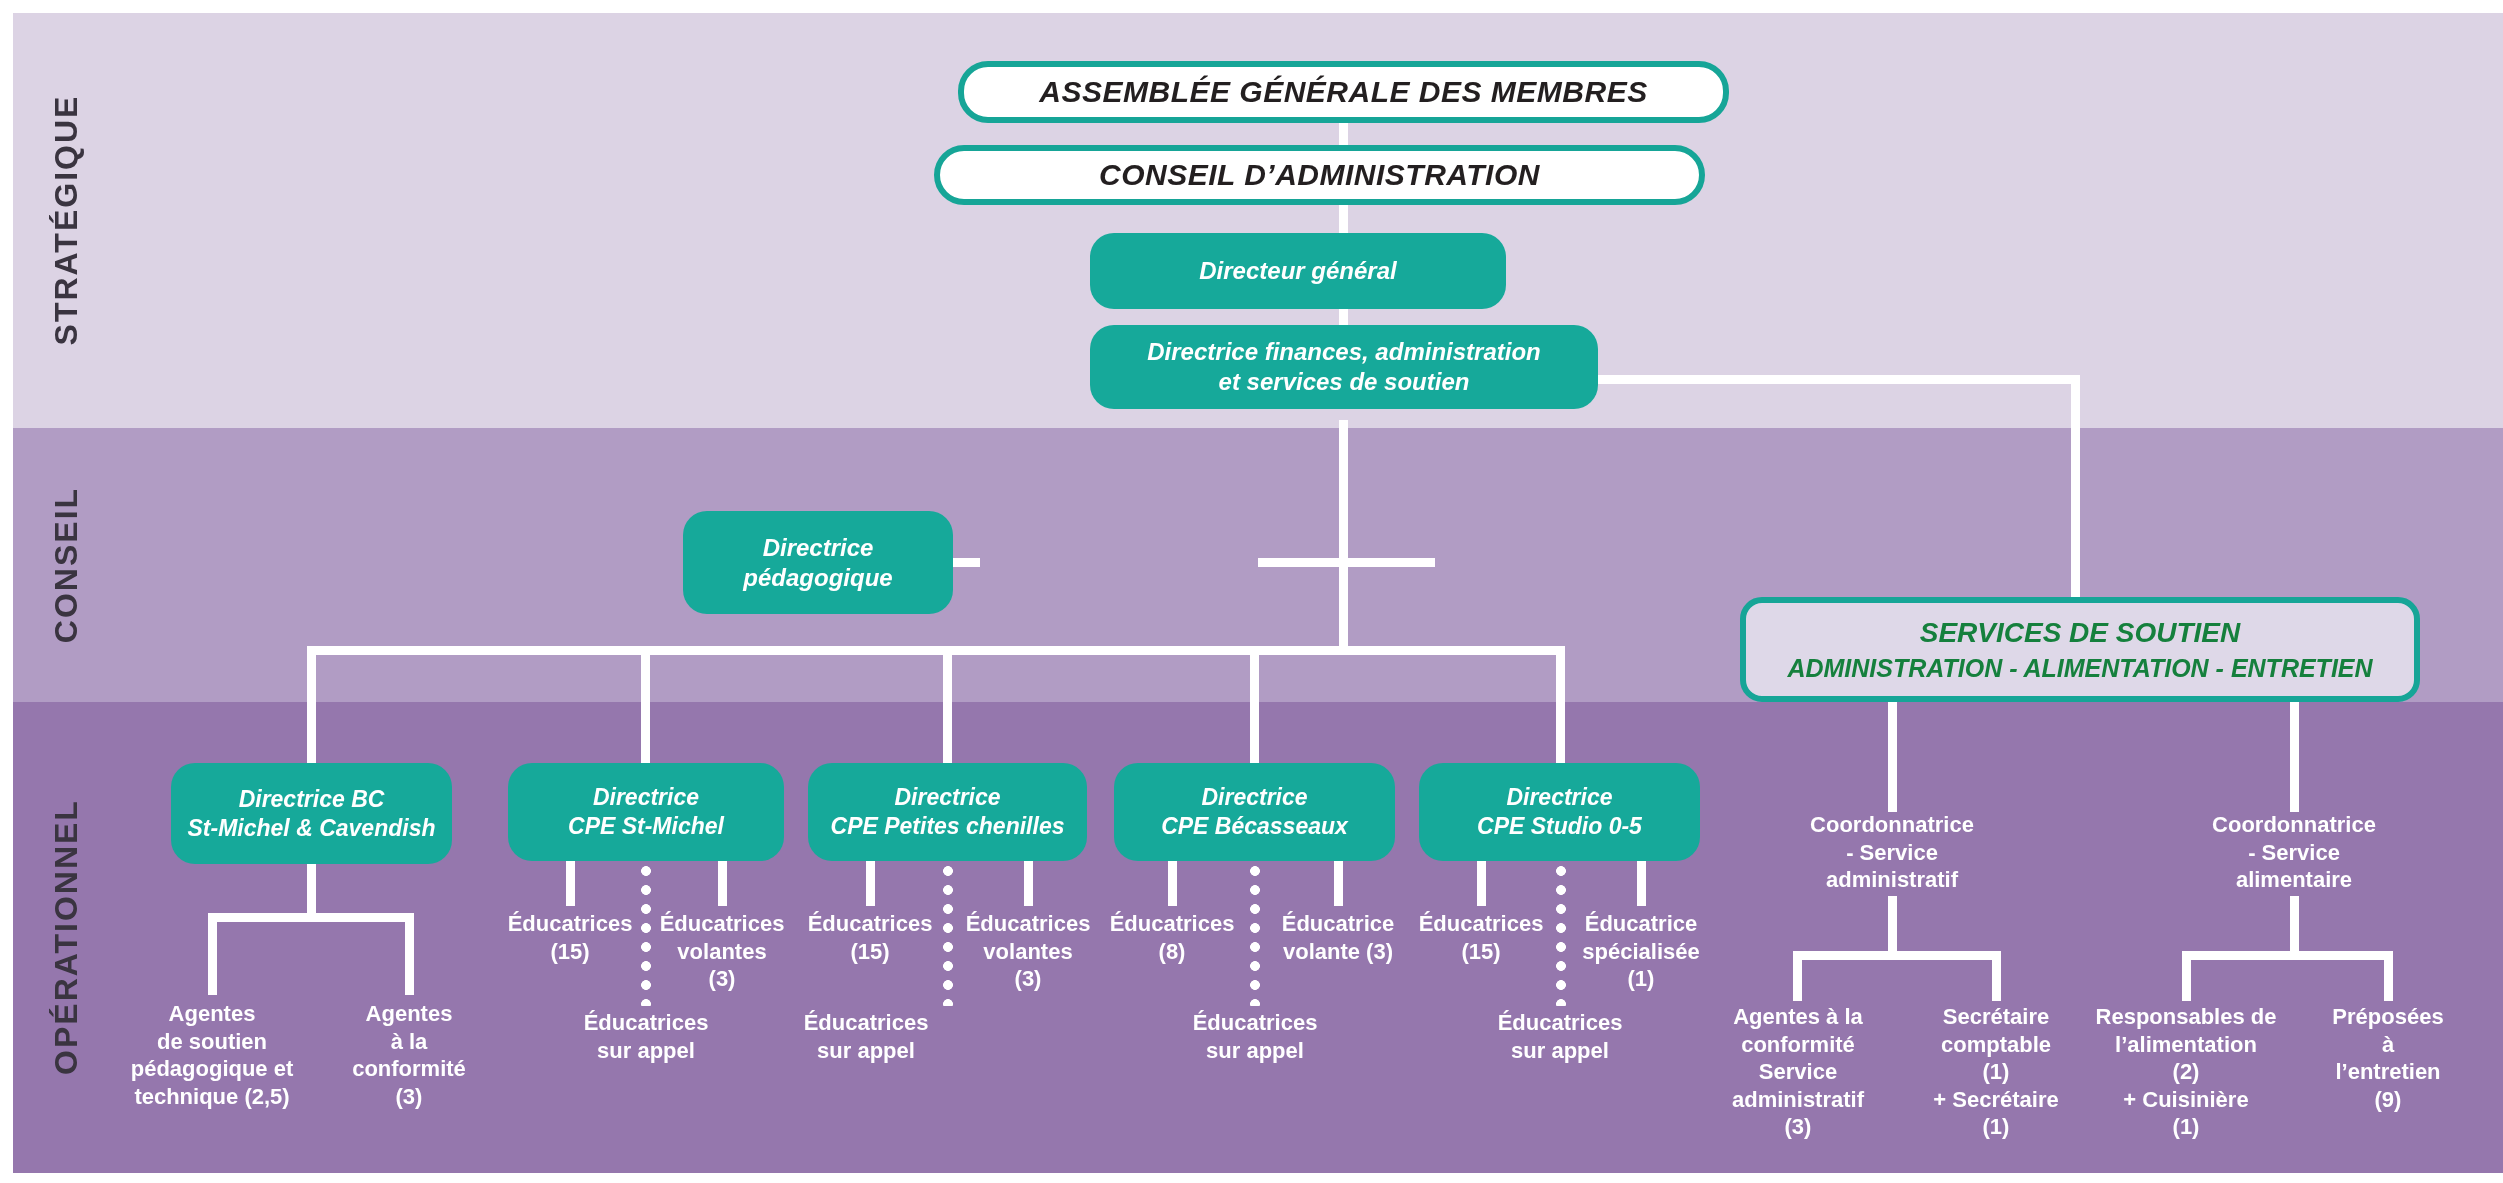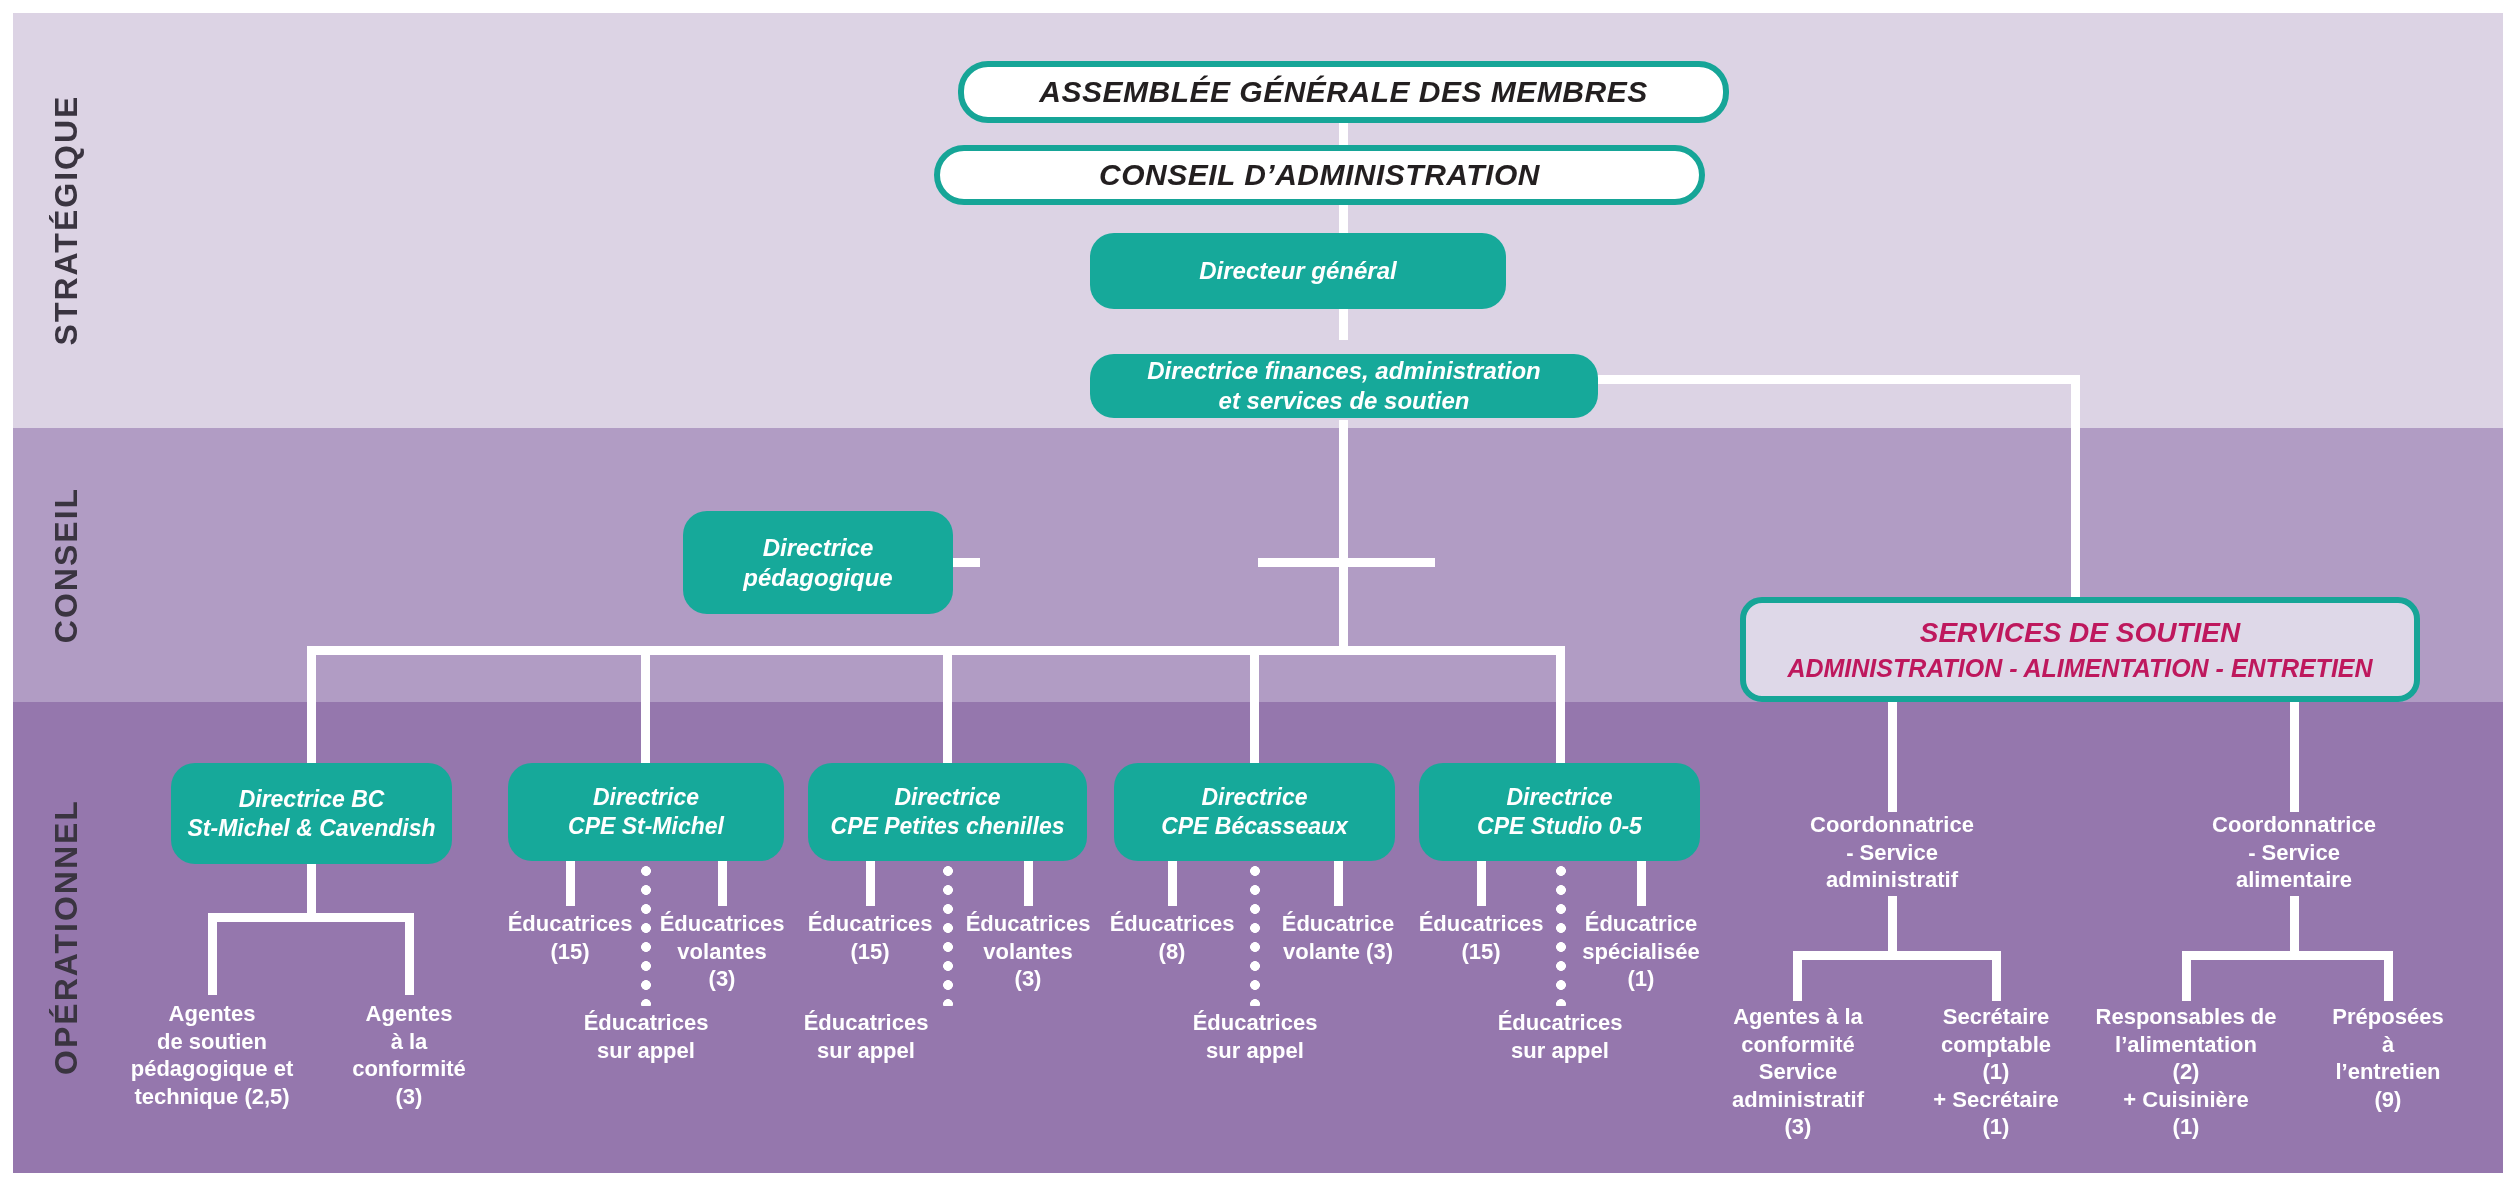--- a/index.html
+++ b/index.html
@@ -24,21 +24,21 @@
     background:#ffffff; border:6px solid #16a597; border-radius:30px;
     color:#231f20; font-size:30px; letter-spacing:.5px;
   }
   .box-teal {
     background:#16a99a; border-radius:24px; color:#ffffff;
     font-size:24px; line-height:1.25;
   }
   .box-teal.small { font-size:23px; }
   .box-light {
     background:#ded8e8; border:6px solid #16a597; border-radius:22px;
-    color:#be185d; flex-direction:column; line-height:1.35;
+    color:#15803d; flex-direction:column; line-height:1.35;
   }
   .box-light .t1 { font-size:28px; }
   .box-light .t2 { font-size:25px; }
 
   .wlabel {
     position:absolute; transform:translateX(-50%);
     color:#ffffff; font-weight:bold; font-size:22px; line-height:1.25;
     text-align:center; white-space:pre-line;
   }
 
@@ -100,21 +100,21 @@
   <div class="line" style="left:1637px;top:858px;width:9px;height:48px;"></div>
 
   <div class="dotline" style="left:641px;top:866px;height:140px;"></div>
   <div class="dotline" style="left:943px;top:866px;height:140px;"></div>
   <div class="dotline" style="left:1250px;top:866px;height:140px;"></div>
   <div class="dotline" style="left:1556px;top:866px;height:140px;"></div>
 
   <div class="box box-outline" style="left:958px;top:61px;width:771px;height:62px;">ASSEMBLÉE GÉNÉRALE DES MEMBRES</div>
   <div class="box box-outline" style="left:934px;top:145px;width:771px;height:60px;">CONSEIL D’ADMINISTRATION</div>
   <div class="box box-teal" style="left:1090px;top:233px;width:416px;height:76px;">Directeur général</div>
-  <div class="box box-teal" style="left:1090px;top:354px;width:508px;height:64px;">Directrice finances, administration
+  <div class="box box-teal" style="left:1090px;top:325px;width:508px;height:84px;">Directrice finances, administration
 et services de soutien</div>
 
   <div class="box box-teal" style="left:683px;top:511px;width:270px;height:103px;">Directrice
 pédagogique</div>
   <div class="box box-light" style="left:1740px;top:597px;width:680px;height:105px;">
     <span class="t1">SERVICES DE SOUTIEN</span>
     <span class="t2">ADMINISTRATION - ALIMENTATION - ENTRETIEN</span>
   </div>
 
   <div class="box box-teal small" style="left:171px;top:763px;width:281px;height:101px;">Directrice BC

